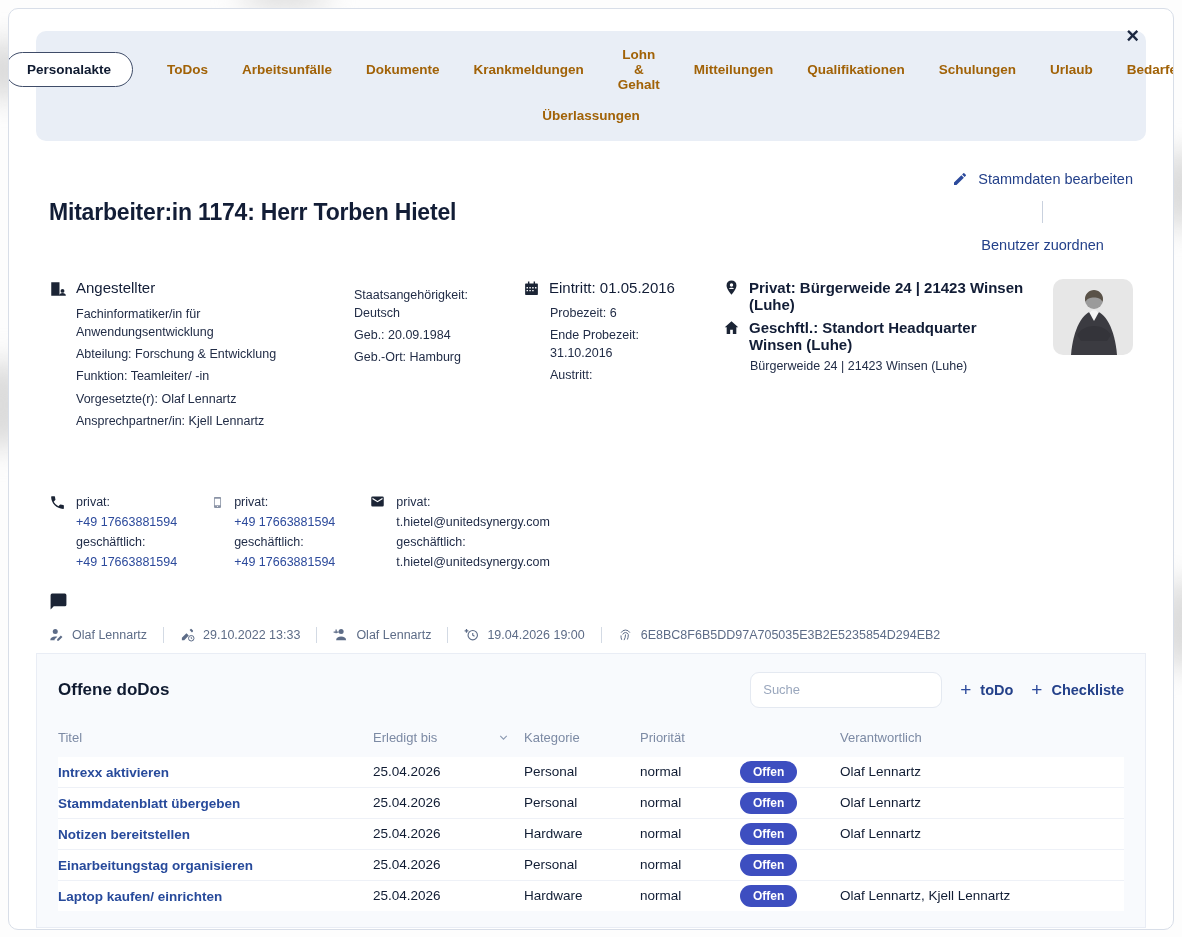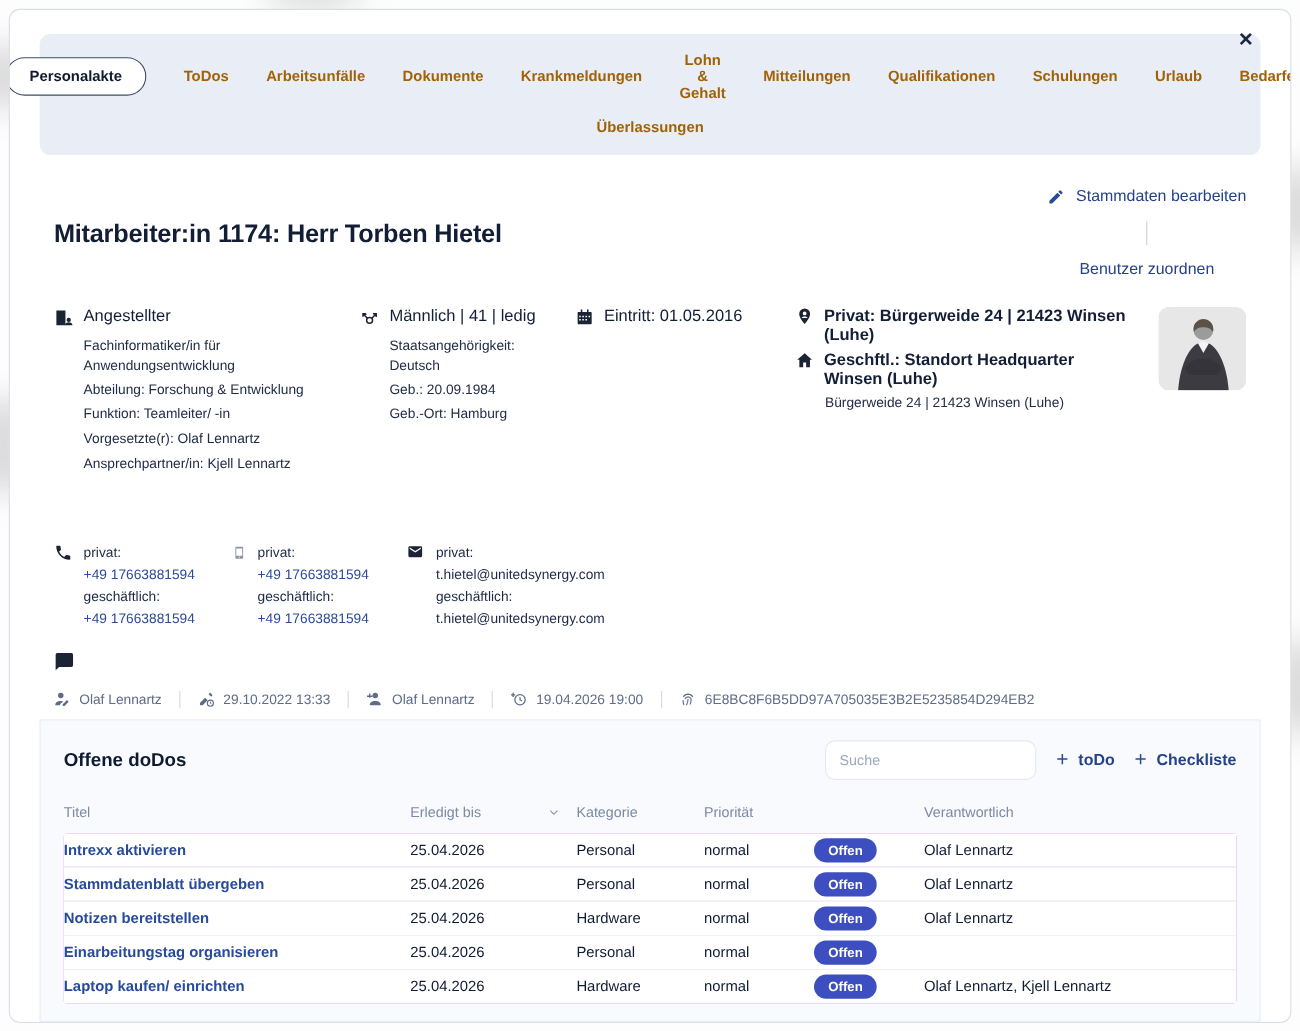--- a/index.html
+++ b/index.html
@@ -104,21 +104,21 @@
     border:none; background:none; cursor:pointer; display:flex; align-items:center; gap:9px;
     font-family:"Liberation Sans", sans-serif; font-size:14.5px; font-weight:600; color:#24418a;
   }
   .plus-glyph { font-size:19px; font-weight:500; color:#2c4a9c; line-height:1; }
 
   
   .table { margin-top:16px; }
   .t-grid { display:grid; grid-template-columns:315px 151px 116px 100px 100px 1fr; align-items:center; }
   .t-head { color:#7c8aa4; font-size:13px; padding:6px 0 12px 0; }
   .t-head .sort-cell { display:flex; align-items:center; justify-content:space-between; padding-right:14px; }
-  .t-body { background:#d946ef; border-radius:2px; }
+  .t-body { background:#15803d; border-radius:2px; }
   .t-row { padding:4px 0; min-height:30px; border-top:1px solid #eef1f7; background:#fff; cursor:pointer; }
   .t-row:first-child { border-top:none; }
   .cell { font-size:13.5px; color:#101c33; }
   .titel-link { color:#274a9b; font-weight:600; text-decoration:none; font-size:13.5px; }
   .badge {
     display:inline-block; background:#3d4ec0; color:#fff; font-size:12px; font-weight:700;
     padding:4px 13px; border-radius:13px;
   }
 
   .ic { display:inline-flex; }
@@ -189,44 +189,40 @@
         <div class="info-lines">
           <div>Fachinformatiker/in für Anwendungsentwicklung</div>
           <div>Abteilung: Forschung &amp; Entwicklung</div>
           <div>Funktion: Teamleiter/ -in</div>
           <div>Vorgesetzte(r): Olaf Lennartz</div>
           <div>Ansprechpartner/in: Kjell Lennartz</div>
         </div>
       </div>
 
       <div class="info-col col-personal">
-        <div class="col-head">
-          <span class="ic">
-            <svg width="18" height="18" viewBox="0 0 24 24" fill="none" stroke="#1b2435" stroke-width="1.8">
-                <circle cx="12" cy="15" r="3.6"></circle>
-                <path d="M14.6 12.4 L20 7 M20 11V7h-4 M9.4 12.4 L4 7 M4 10.5V7h3.5 M6 9l2-2"></path>
-              </svg>
-          </span>
-          <span>Männlich | 41 | ledig</span>
-        </div>
         <div class="info-lines">
           <div>Staatsangehörigkeit: Deutsch</div>
           <div>Geb.: 20.09.1984</div>
           <div>Geb.-Ort: Hamburg</div>
         </div>
       </div>
 
       <div class="info-col col-dates">
         <div class="col-head">
           <span class="ic">
             <svg width="17" height="17" viewBox="0 0 24 24" fill="#1b2435">
                 <path d="M7 2h2v3H7V2zm8 0h2v3h-2V2zM4 5h16a1 1 0 0 1 1 1v14a1 1 0 0 1-1 1H4a1 1 0 0 1-1-1V6a1 1 0 0 1 1-1zm1 5v2h2v-2H5zm4 0v2h2v-2H9zm4 0v2h2v-2h-2zm4 0v2h2v-2h-2zM5 14v2h2v-2H5zm4 0v2h2v-2H9zm4 0v2h2v-2h-2z"></path>
               </svg>
           </span>
           <span>Eintritt: 01.05.2016</span>
+        </div>
+        <div class="info-lines">
+          <div>Probezeit: 6</div>
+          <div>Ende Probezeit: 31.10.2016</div>
+          <div>Austritt:</div>
         </div>
       </div>
 
       <div class="info-col col-address">
         <div class="addr-head">
           <span class="ic">
             <svg width="17" height="17" viewBox="0 0 24 24" fill="#1b2435">
                 <path d="M12 2a7 7 0 0 0-7 7c0 5.2 7 13 7 13s7-7.8 7-13a7 7 0 0 0-7-7zm0 4a2.4 2.4 0 1 1 0 4.8A2.4 2.4 0 0 1 12 6zm-3.8 8.2c.9-1.4 2.3-2 3.8-2s2.9.6 3.8 2H8.2z" fill-rule="evenodd"></path>
               </svg>
           </span>

